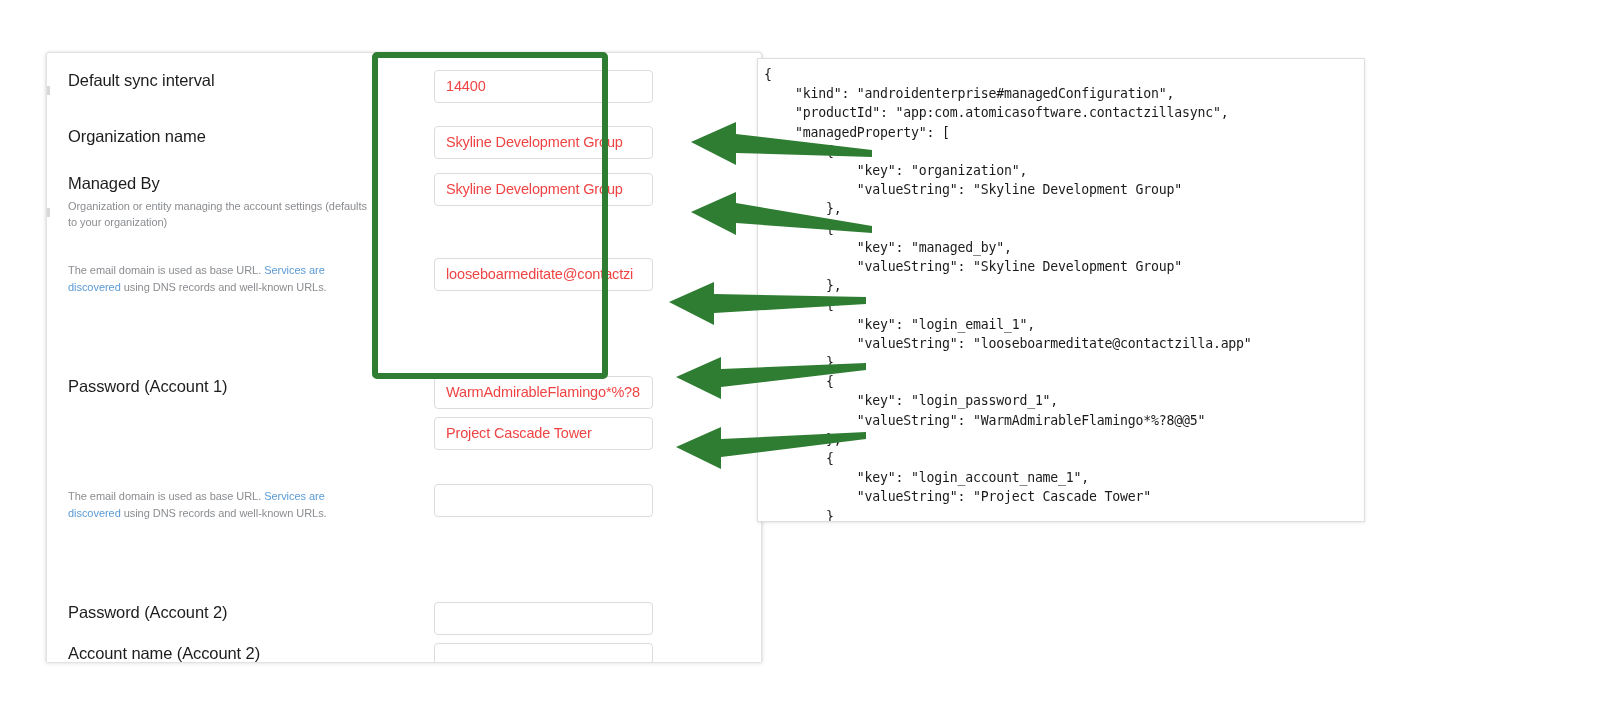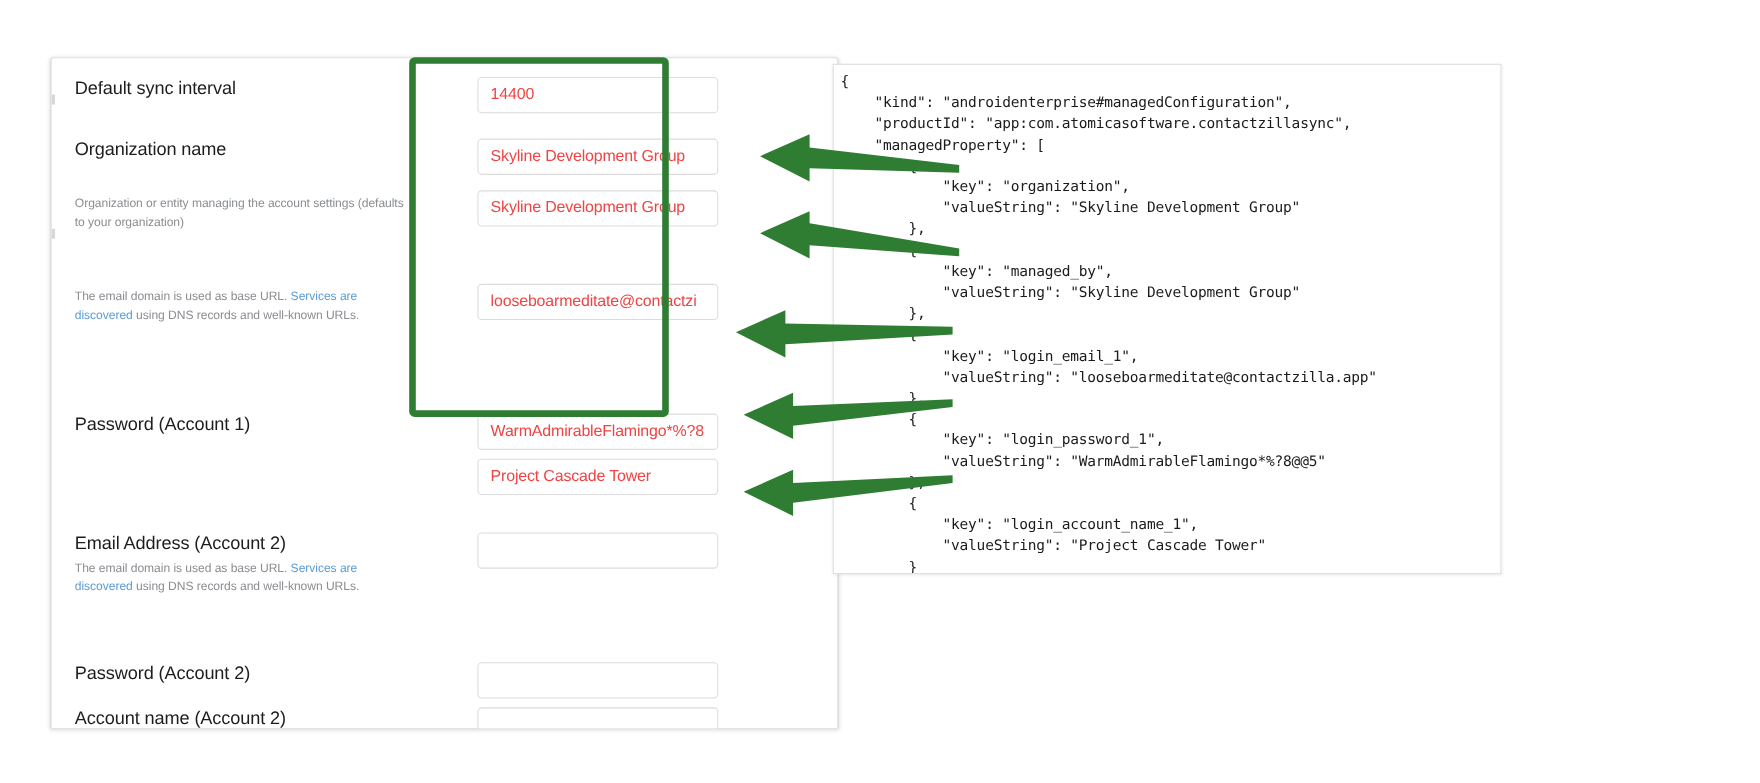--- a/index.html
+++ b/index.html
@@ -154,20 +154,21 @@
 
   <div class="form-row" style="top:73px;">
     <div class="row-label-col">
       <div class="row-label">Organization name</div>
     </div>
     <div class="row-input">Skyline Development Group</div>
   </div>
 
   <div class="form-row" style="top:120px;">
     <div class="row-label-col">
+      <div class="row-label">Managed By</div>
       <div class="row-desc">
         <span>Organization or entity managing the account settings (defaults to your organization)</span>
       </div>
     </div>
     <div class="row-input">Skyline Development Group</div>
   </div>
 
   <div class="form-row" style="top:205px;">
     <div class="row-label-col">
       <div class="row-desc"><span>The email domain is used as base URL. </span><span class="lnk">Services are discovered</span><span> using DNS records and well-known URLs.</span></div>
@@ -183,21 +184,20 @@
   </div>
 
   <div class="form-row" style="top:364px;">
     <div class="row-label-col">
     </div>
     <div class="row-input">Project Cascade Tower</div>
   </div>
 
   <div class="form-row" style="top:431px;">
     <div class="row-label-col">
-      <div class="row-label">Email Address (Account 2)</div>
       <div class="row-desc"><span>The email domain is used as base URL. </span><span class="lnk">Services are discovered</span><span> using DNS records and well-known URLs.</span></div>
     </div>
     <div class="row-input"></div>
   </div>
 
   <div class="form-row" style="top:549px;">
     <div class="row-label-col">
       <div class="row-label">Password (Account 2)</div>
     </div>
     <div class="row-input"></div>

